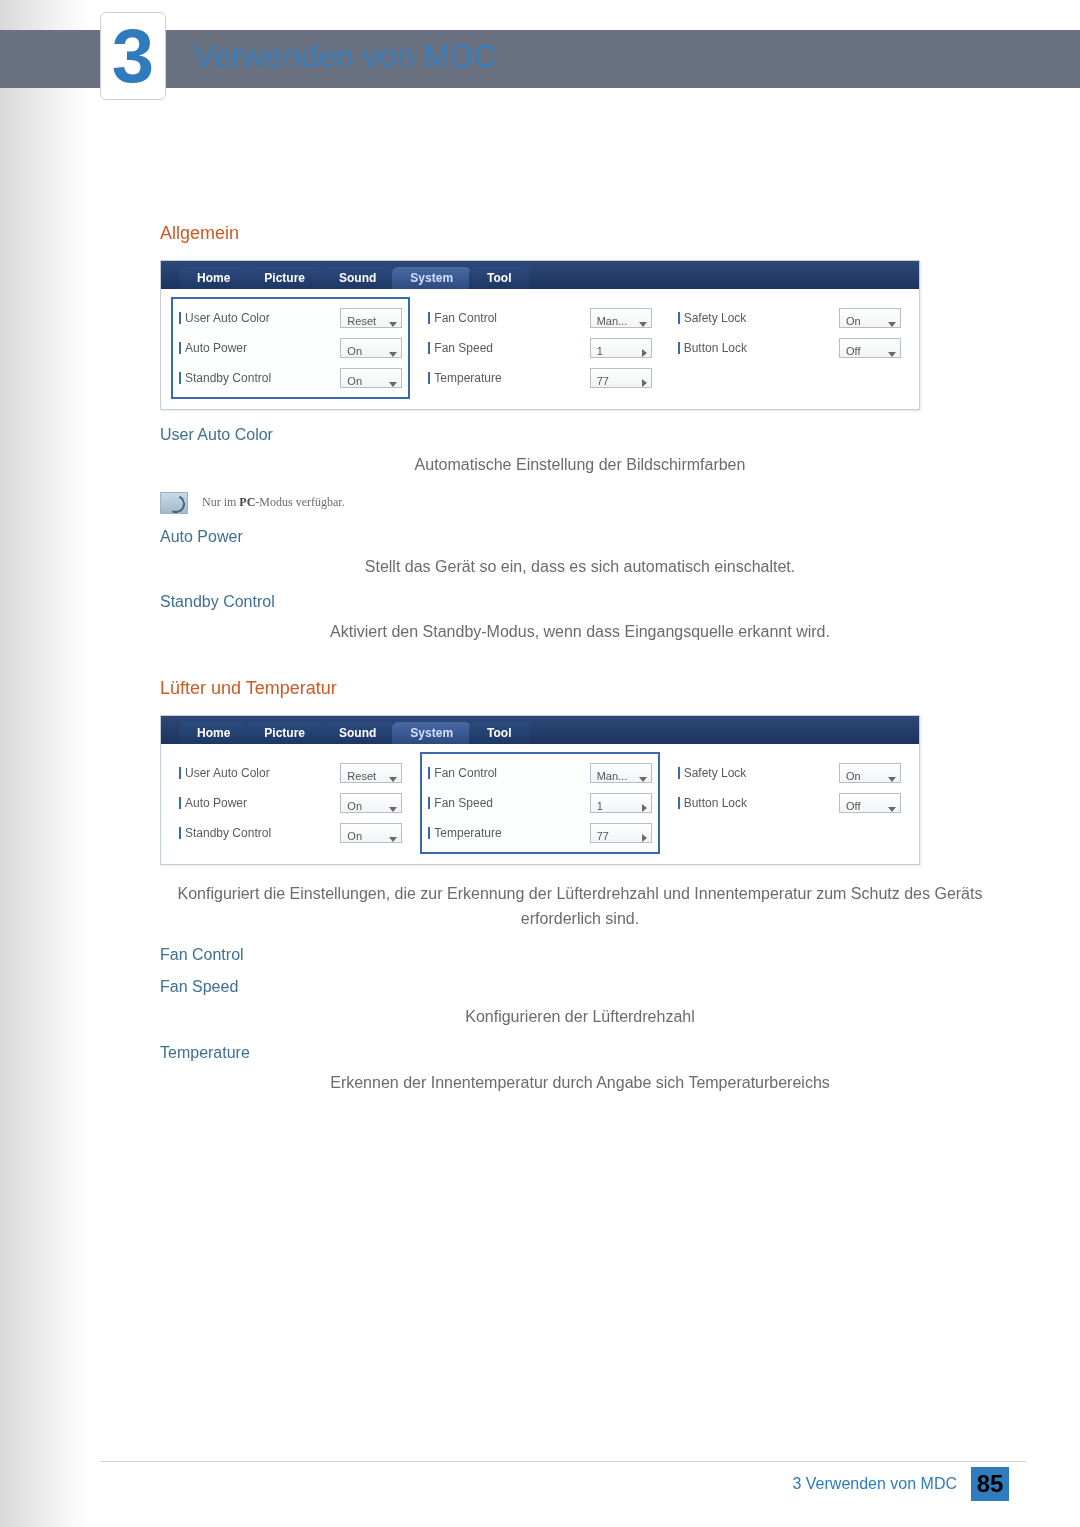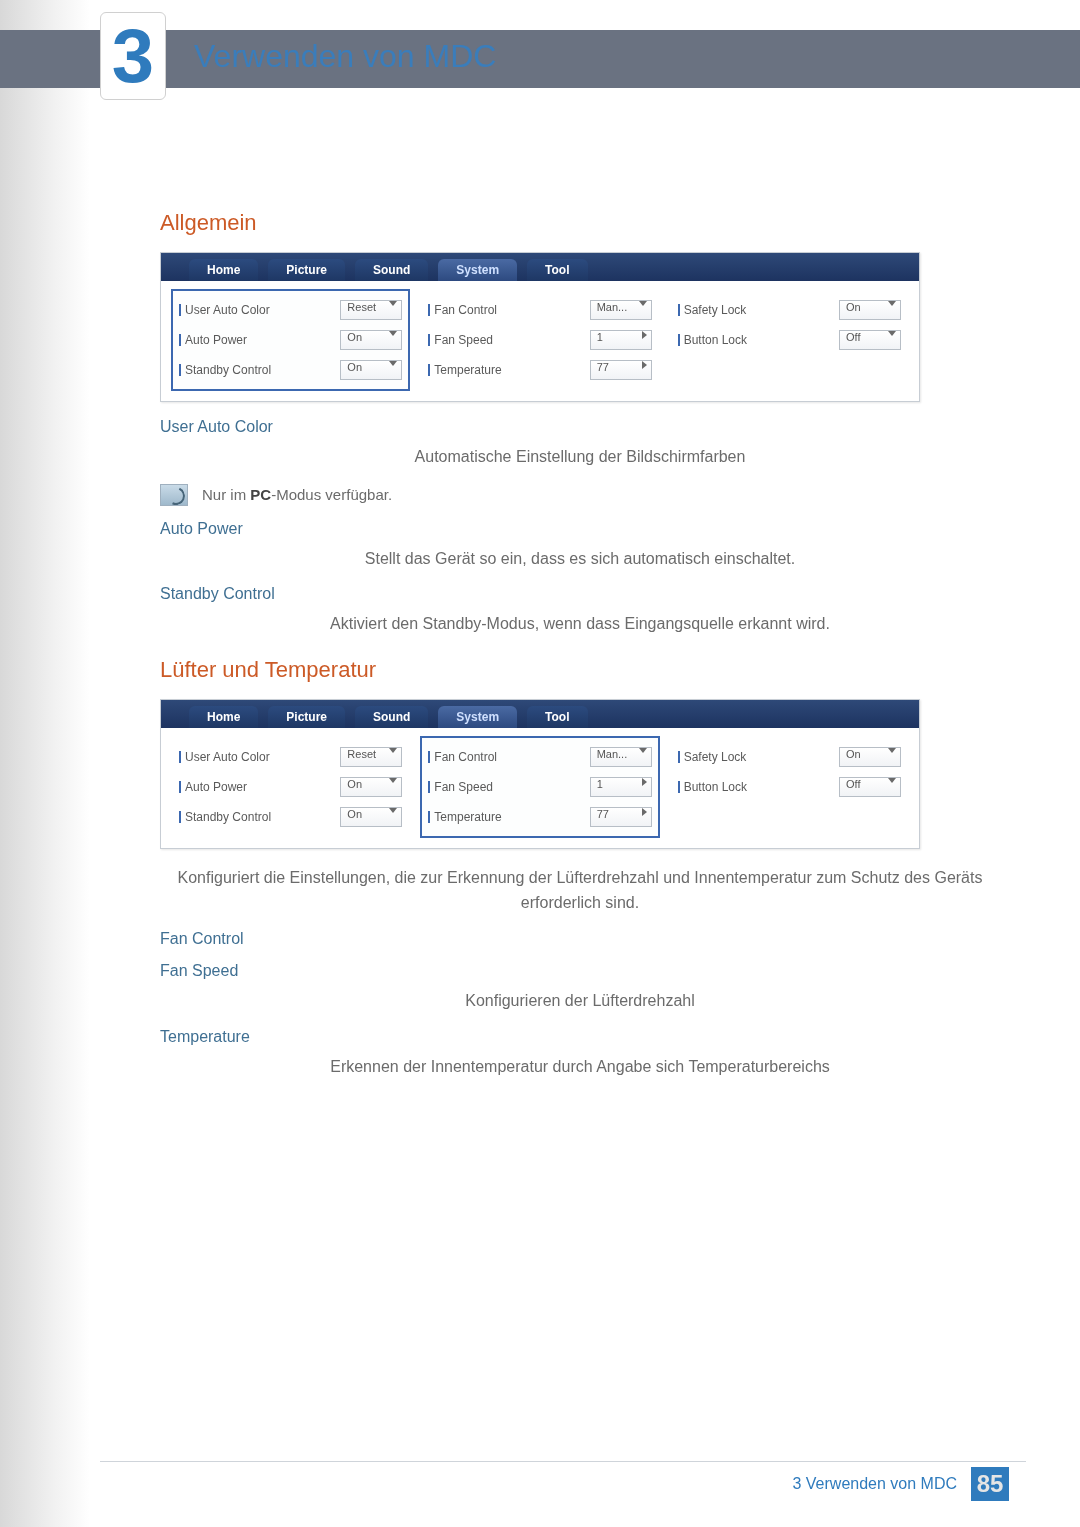--- a/index.html
+++ b/index.html
@@ -44,23 +44,23 @@
     color: #3a7dbb;
     font-weight: normal;
   }
   .content {
     position: absolute;
     left: 160px; top: 190px;
     width: 840px;
   }
   .section-h {
     color: #cc5a26;
-    font-size: 22px;
+    font-size: 18px;
     margin-bottom: 16px;
-    margin-top: 20px;
+    margin-top: 33px;
   }
   .body-text {
     color: #6b6b6b;
     font-size: 16px;
     line-height: 1.6;
     margin: 8px 0 14px 0;
     text-align: center;
   }
   .subhead {
     color: #3f6f92;
@@ -84,39 +84,39 @@
     content: "";
     position: absolute;
     right: 2px; bottom: 0;
     width: 14px; height: 14px;
     border: 2px solid #476579;
     border-radius: 50%;
     border-left-color: transparent;
     border-top-color: transparent;
     transform: rotate(-20deg);
   }
-  .note-text { color: #6b6b6b; font-size: 15px; }
+  .note-text { color: #6b6b6b; font-size: 12px; font-family: Liberation Serif, serif; }
   .note-text b { color: #444; }
 
   
   .panel {
     width: 584px;
     border: 1px solid #c7cdd4;
     background: #fff;
     margin: 8px 0 16px 0;
     box-shadow: 1px 1px 2px rgba(0,0,0,0.1);
   }
   .panel.wide { width: 760px; }
   .tabstrip {
     background: linear-gradient(to bottom, #2e4978, #1d3360);
     height: 28px;
     display: flex;
     align-items: flex-end;
-    padding-left: 28px;
-    gap: 12px;
+    padding-left: 18px;
+    gap: 0;
   }
   .tab {
     height: 22px;
     padding: 0 18px;
     font-size: 12px;
     font-weight: bold;
     color: #fff;
     display: flex; align-items: center;
     border-top-left-radius: 6px;
     border-top-right-radius: 6px;
@@ -156,21 +156,21 @@
     width: 2px; height: 12px;
     background: #3c68b0;
     display: inline-block;
   }
   .combo, .spin {
     height: 20px;
     border: 1px solid #b7bec6;
     background: linear-gradient(#fff, #f1f3f6);
     font-size: 11px;
     color: #555;
-    display: flex; align-items: flex-start;
+    display: flex; align-items: flex-end;
     padding: 0 4px 0 6px;
     min-width: 62px;
     justify-content: space-between;
   }
   .combo .caret, .spin .caret {
     width: 0; height: 0;
     border-left: 4px solid transparent;
     border-right: 4px solid transparent;
     border-top: 5px solid #6a6a6a;
     margin-left: 6px;
@@ -187,21 +187,21 @@
     left: 0; bottom: 26px;
     width: 100%;
     display: flex; justify-content: flex-end; align-items: center;
     gap: 14px;
     padding-right: 71px;
   }
   .footer-text { color: #2f7bbd; font-size: 16px; }
   .page-badge {
     width: 38px; height: 34px;
     background: #2f7bbd;
-    color: #e5e5e5;
+    color: #000000;
     font-size: 24px;
     font-weight: bold;
     display: flex; align-items: center; justify-content: center;
   }
   .footer-rule {
     position: absolute;
     left: 100px; right: 54px;
     top: -6px;
     border-top: 1px solid #cfd4da;
   }

